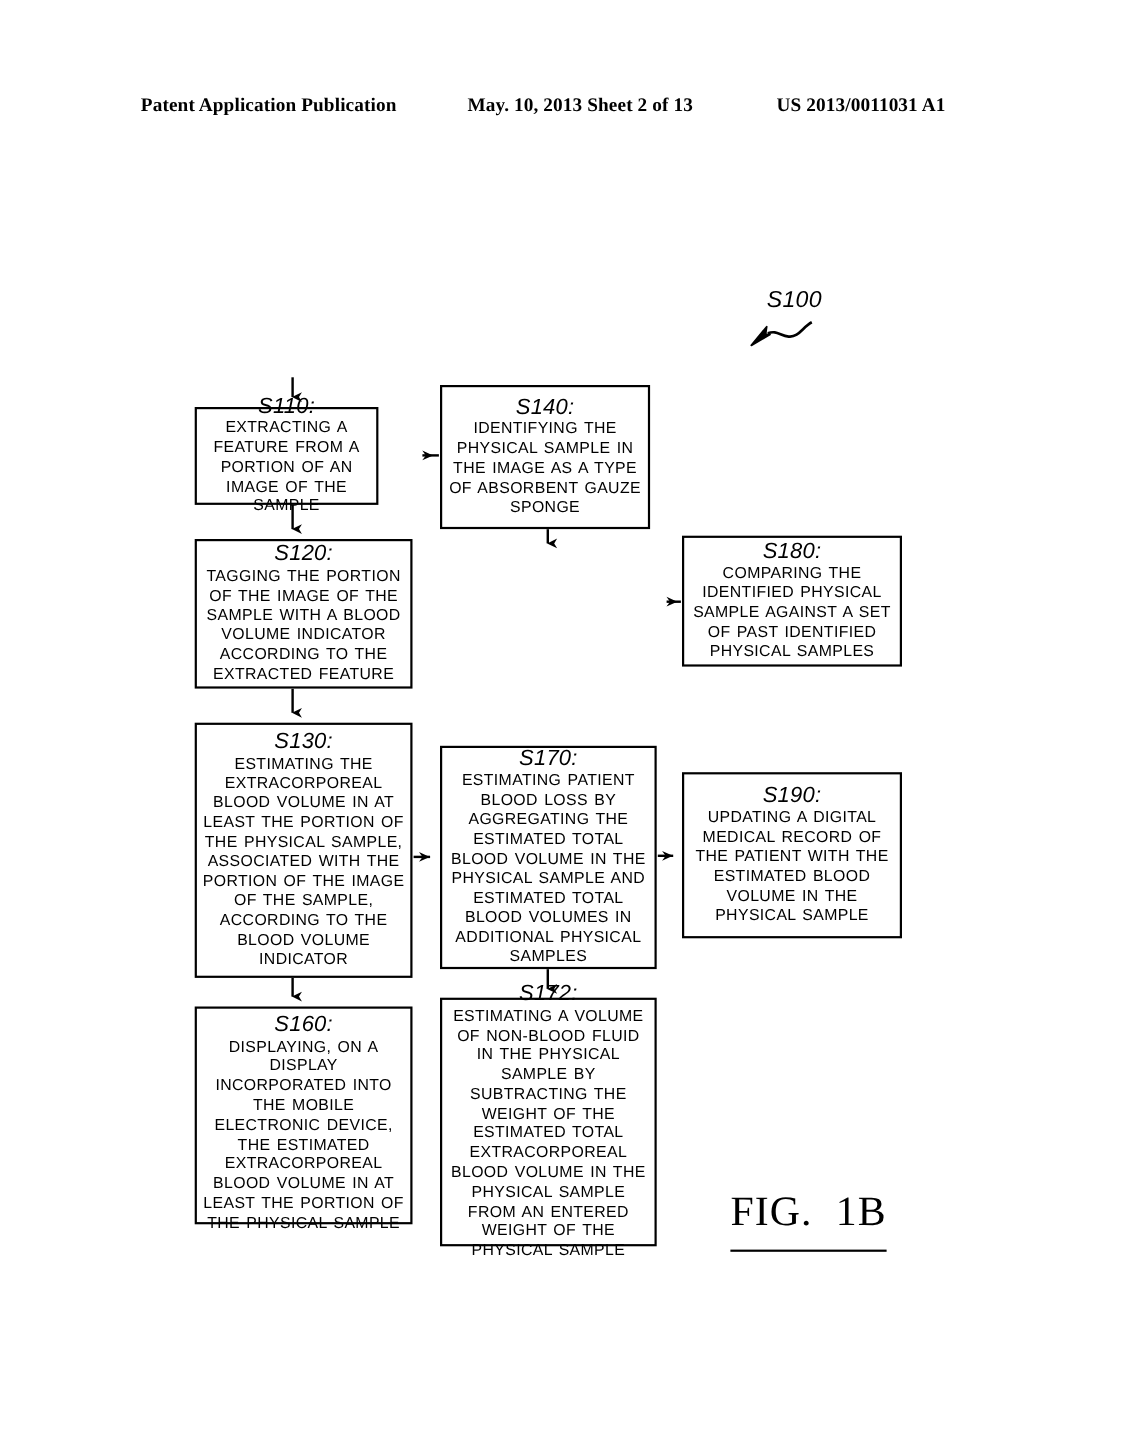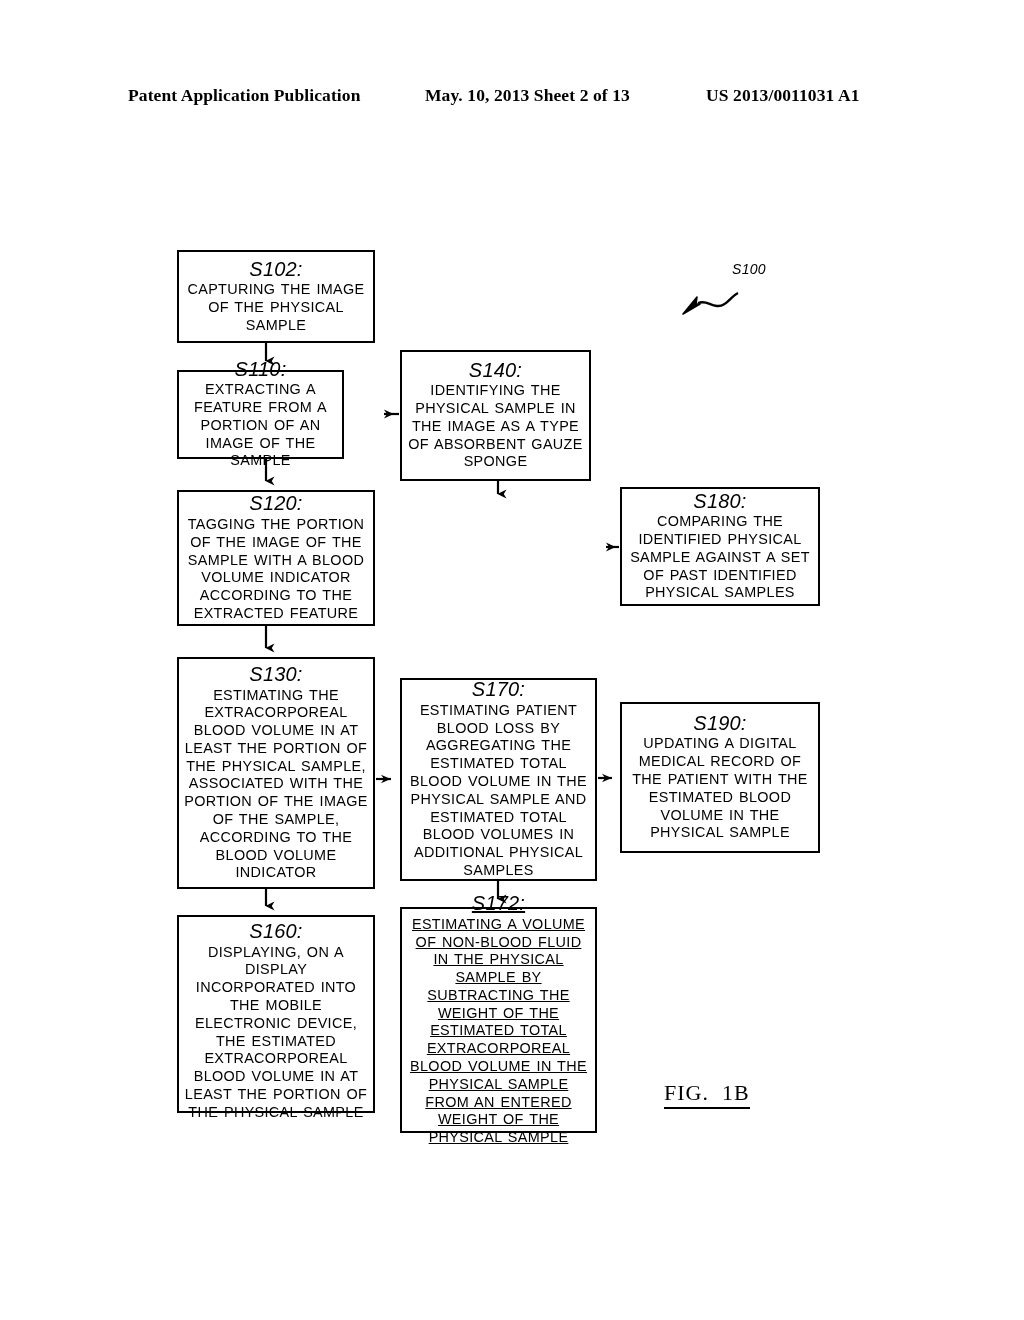--- a/index.html
+++ b/index.html
@@ -74,54 +74,53 @@
   
   #box-s102 { left: 177px; top: 250px;  width: 198px; height: 93px;  }
   #box-s110 { left: 177px; top: 370px;  width: 167px; height: 89px;  }
   #box-s120 { left: 177px; top: 490px;  width: 198px; height: 136px; }
   #box-s130 { left: 177px; top: 657px;  width: 198px; height: 232px; }
   #box-s160 { left: 177px; top: 915px;  width: 198px; height: 198px; justify-content: space-between; }
 
   #box-s140 { left: 400px; top: 350px;  width: 191px; height: 131px; }
   #box-s150 { left: 400px; top: 503px;  width: 197px; height: 90px;  }
   #box-s170 { left: 400px; top: 678px;  width: 197px; height: 203px; }
-  #box-s172 { left: 400px; top: 907px;  width: 197px; height: 226px; text-decoration: underline; }
+  #box-s172 { left: 400px; top: 907px;  width: 197px; height: 226px; }
 
   #box-s180 { left: 620px; top: 487px;  width: 200px; height: 119px; }
   #box-s190 { left: 620px; top: 702px;  width: 200px; height: 151px; }
 
   
   #connectors {
     position: absolute;
     left: 0; top: 0;
     width: 1024px; height: 1320px;
     pointer-events: none;
   }
 
   
   #ref-s100 {
     position: absolute;
     left: 697px;
     top: 261px;
     font-style: italic;
-    font-size: 14px;
+    font-size: 21px;
     letter-spacing: 0.3px;
-    margin-left: 35px;
   }
 
   
   #fig-caption {
     position: absolute;
     left: 664px;
     top: 1080px;
     font-family: "Liberation Serif", serif;
-    font-size: 22px;
+    font-size: 38px;
     letter-spacing: 1px;
     border-bottom: 2.4px solid #000;
-    padding-bottom: 1px;
+    padding-bottom: 12px;
     white-space: pre;
   }
 </style>
 </head>
 <body>
 
 <div id="page-header">
   <span class="hdr-pub">Patent Application Publication</span>
   <span class="hdr-date">May. 10, 2013  Sheet 2 of 13</span>
   <span class="hdr-num">US 2013/0011031 A1</span>
@@ -164,24 +163,20 @@
 
       <line x1="498" y1="881" x2="498" y2="899" marker-end="url(#arrowdown)"></line>
     </g>
 
     <g stroke="#000" stroke-width="2.4" fill="none">
       <path d="M738,293 C730,297 726,307 717,306 C709,305 706,300 698,303"></path>
     </g>
     <path d="M700,304 L683,314 L697,297 L696,304 Z" fill="#000" stroke="#000" stroke-width="1.6" stroke-linejoin="round"></path>
   </svg>
 
-  <div class="pbox" id="box-s102">
-    <div class="step-id">S102:</div>
-    <div class="step-body">CAPTURING THE IMAGE OF THE PHYSICAL SAMPLE</div>
-  </div>
 
   <div class="pbox" id="box-s110">
     <div class="step-id">S110:</div>
     <div class="step-body">EXTRACTING A FEATURE FROM A PORTION OF AN IMAGE OF THE SAMPLE</div>
   </div>
 
   <div class="pbox" id="box-s120">
     <div class="step-id">S120:</div>
     <div class="step-body">TAGGING THE PORTION OF THE IMAGE OF THE SAMPLE WITH A BLOOD VOLUME INDICATOR ACCORDING TO THE EXTRACTED FEATURE</div>
   </div>

